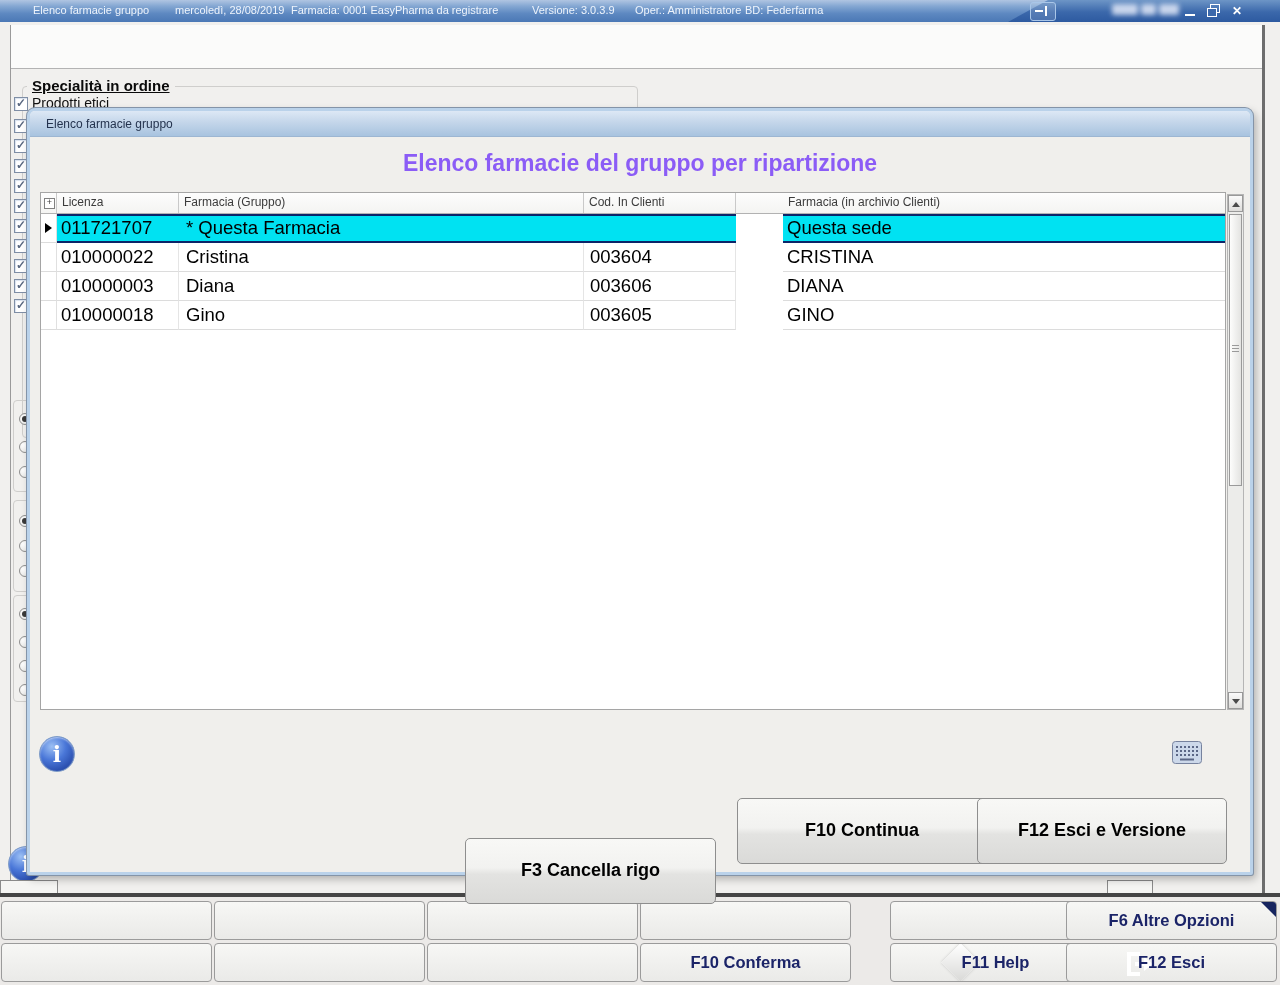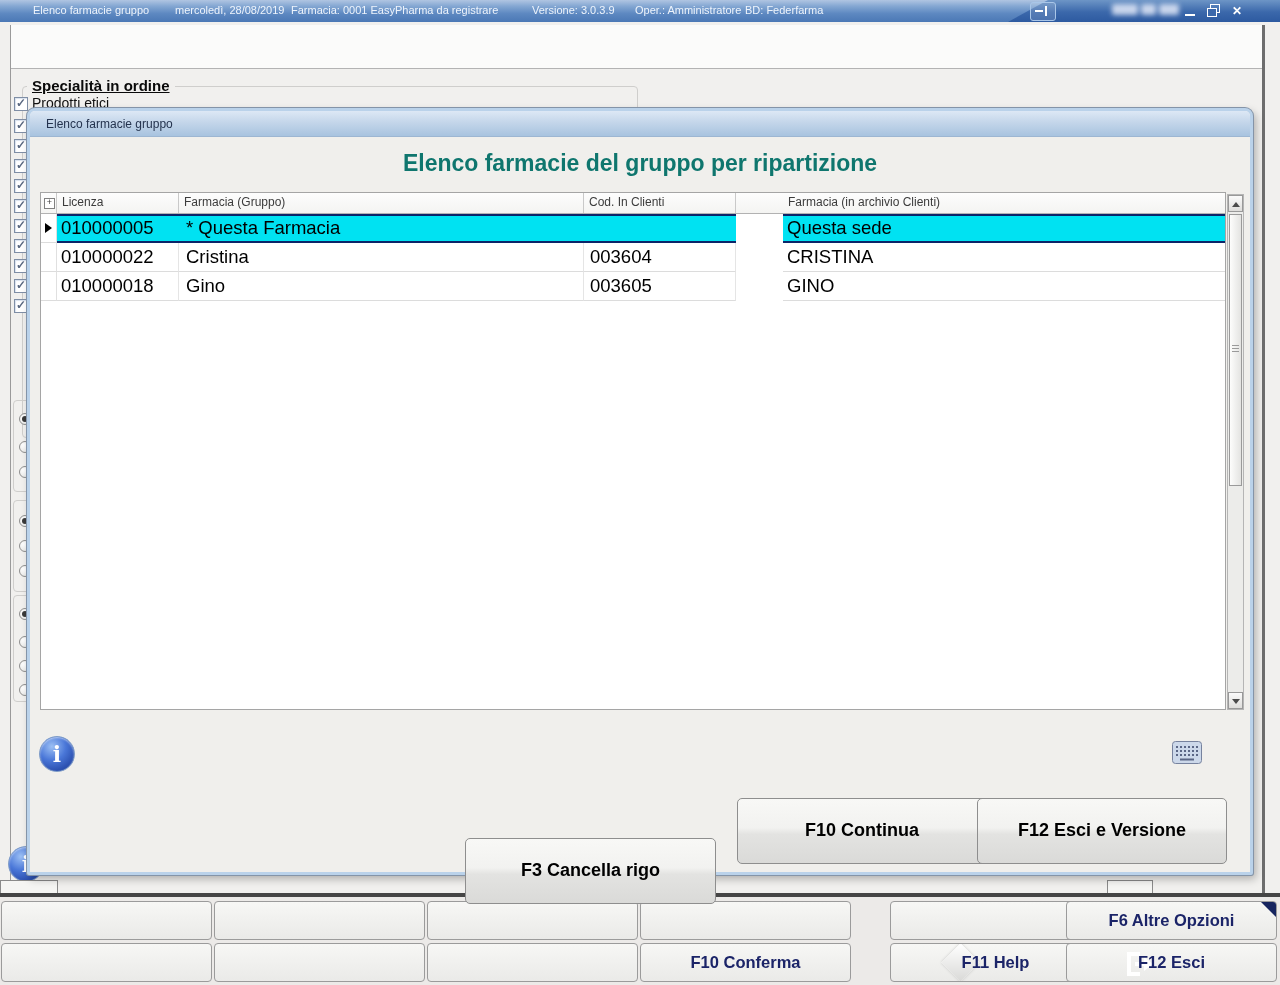--- a/index.html
+++ b/index.html
@@ -48,21 +48,21 @@
   #win-sep{left:0;top:893px;width:1280px;height:4px;background:#454545;}
 
   
   #dialog{left:27px;top:108px;width:1220px;height:761px;background:#f0efec;
     border:3px solid #bad2ea;border-radius:8px 8px 2px 2px;
     box-shadow:0 0 0 1px #8494a8,3px 4px 8px rgba(0,0,0,.28);z-index:20;}
   #dlg-title{position:absolute;left:0;top:0;width:100%;height:25px;border-radius:5px 5px 0 0;
     background:linear-gradient(180deg,#dde8f5 0%,#c4d6ea 45%,#a8c3df 100%);border-bottom:1px solid #9db6d2;}
   #dlg-title-text{position:absolute;left:16px;top:6px;font-size:12px;color:#24334e;}
   #dlg-heading{position:absolute;left:0;top:39px;width:100%;text-align:center;
-    font-size:23px;font-weight:bold;color:#0f766e;}
+    font-size:23px;font-weight:bold;color:#8b5cf6;}
 
   
   #tbl{position:absolute;left:10px;top:81px;width:1186px;height:518px;background:#fff;border:1px solid #a5a5a5;box-sizing:border-box;}
   .thead{display:flex;height:20px;background:linear-gradient(180deg,#fdfdfd,#f4f4f2);
     border-bottom:1px solid #b2b2b2;font-size:12px;color:#3c3c3c;}
   .h,.c{box-sizing:border-box;overflow:hidden;white-space:nowrap;}
   .h{line-height:19px;border-right:1px solid #c9c9c9;padding-left:5px;}
   .w0{width:16px;}.w1{width:122px;}.w2{width:405px;}.w3{width:152px;}.w4{flex:1;border-right:none;margin-left:47px;}
   .h.w0{padding-left:0;}
   #expand-box{position:relative;margin:5px 0 0 3px;width:9px;height:9px;border:1px solid #818181;
@@ -204,31 +204,38 @@
         <div class="h w1">Licenza</div>
         <div class="h w2">Farmacia (Gruppo)</div>
         <div class="h w3">Cod. In Clienti</div>
         <div class="h w4">Farmacia (in archivio Clienti)</div>
       </div>
 
       <div class="trow sel">
         <div class="c w0">
             <span id="row-arrow"></span>
           </div>
-        <div class="c w1">010000005</div>
+        <div class="c w1">011721707</div>
         <div class="c w2">* Questa Farmacia</div>
         <div class="c w3"></div>
         <div class="c w4">Questa sede</div>
       </div>
       <div class="trow">
         <div class="c w0"></div>
         <div class="c w1">010000022</div>
         <div class="c w2">Cristina</div>
         <div class="c w3">003604</div>
         <div class="c w4">CRISTINA</div>
+      </div>
+      <div class="trow">
+        <div class="c w0"></div>
+        <div class="c w1">010000003</div>
+        <div class="c w2">Diana</div>
+        <div class="c w3">003606</div>
+        <div class="c w4">DIANA</div>
       </div>
       <div class="trow">
         <div class="c w0"></div>
         <div class="c w1">010000018</div>
         <div class="c w2">Gino</div>
         <div class="c w3">003605</div>
         <div class="c w4">GINO</div>
       </div>
     </div>
 

